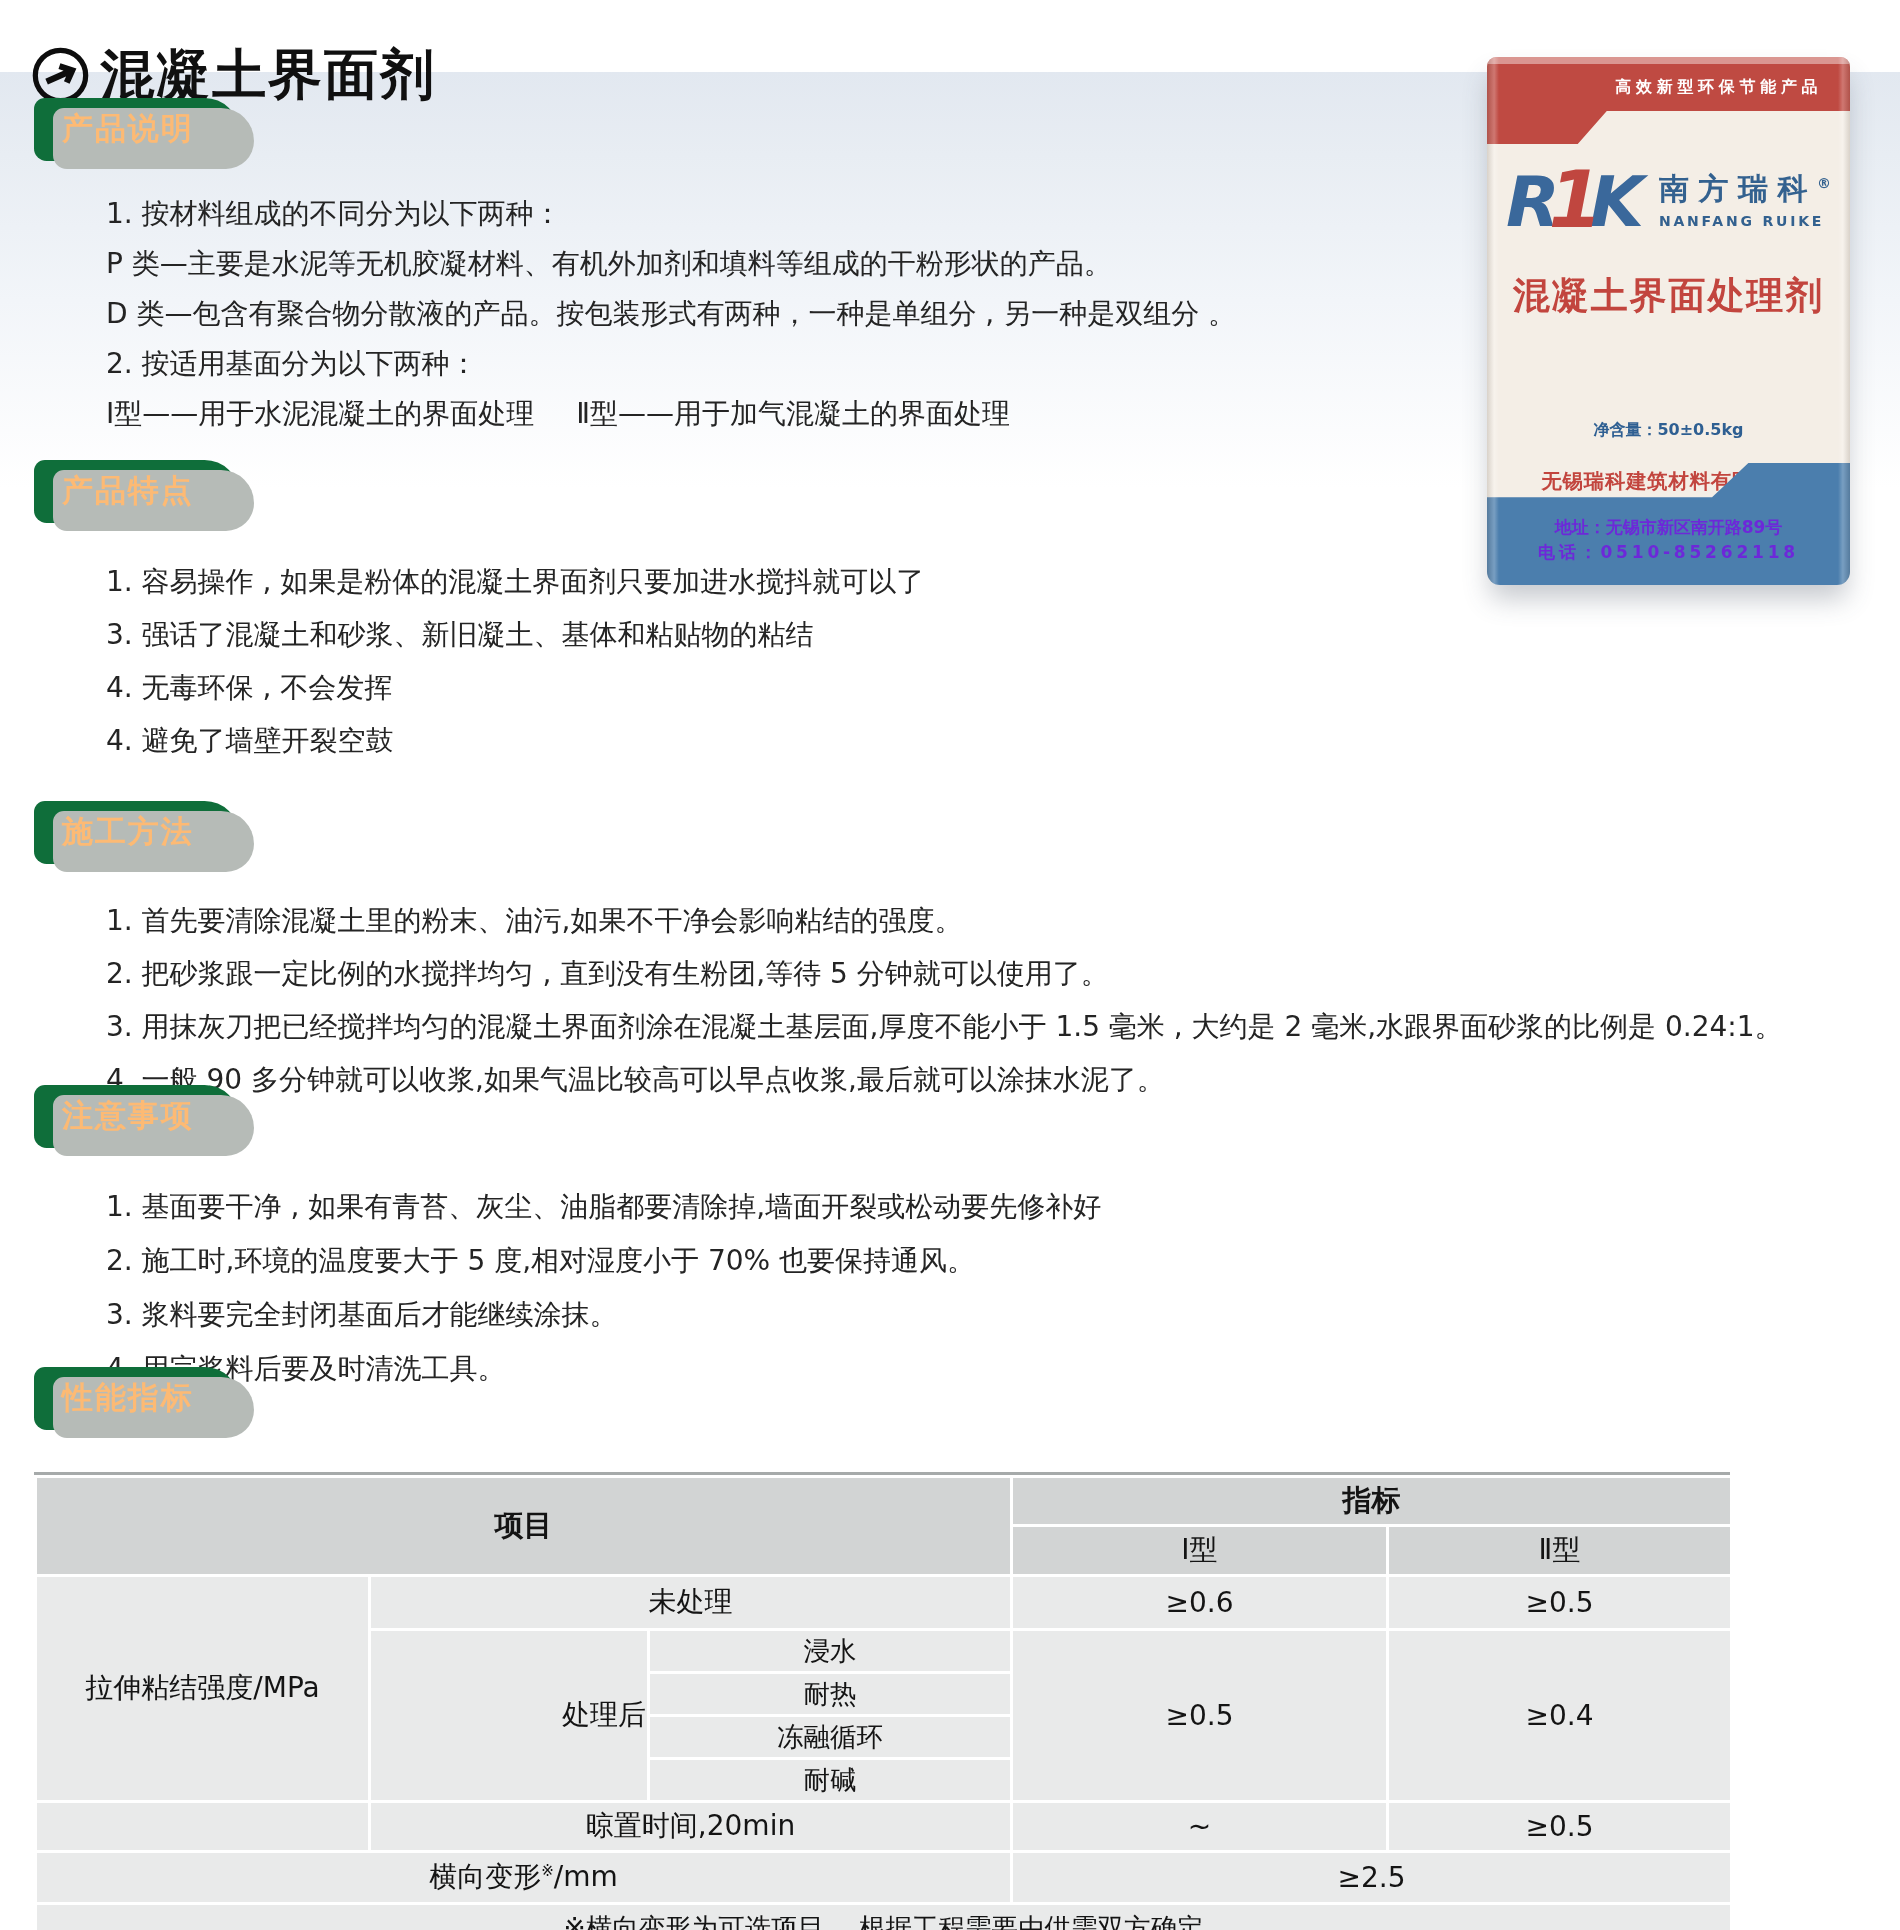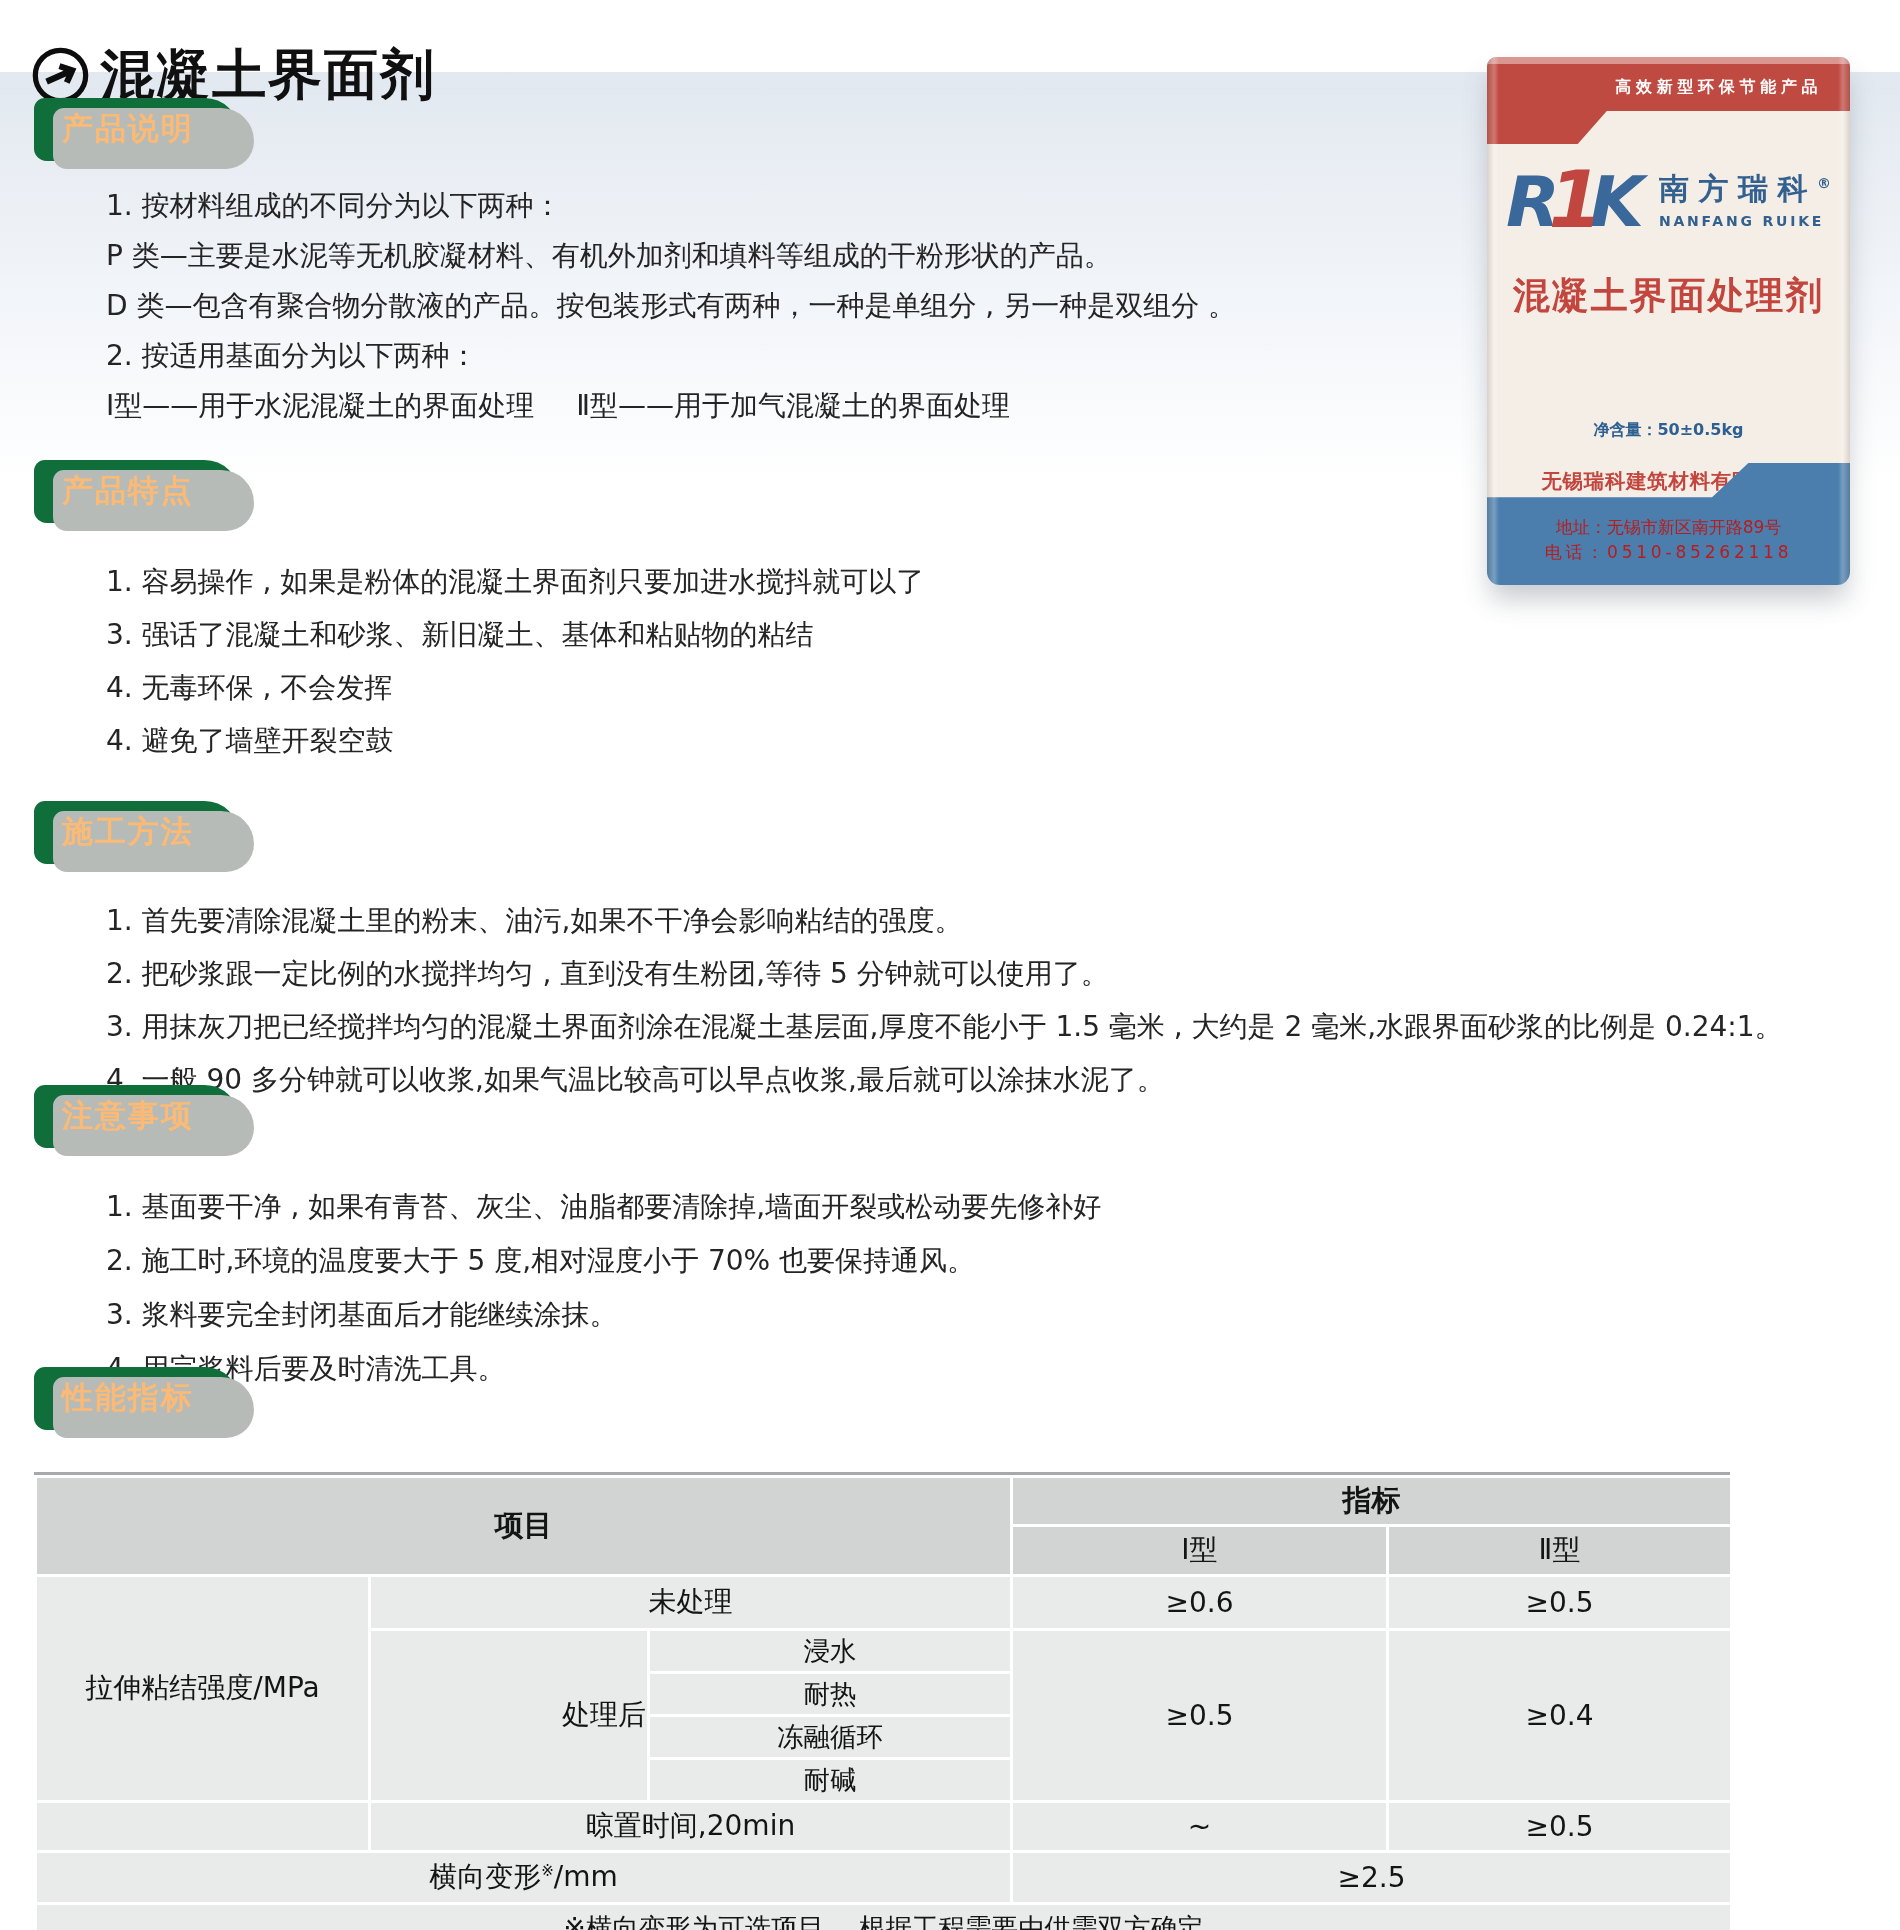--- a/index.html
+++ b/index.html
@@ -19,21 +19,21 @@
   .sec-desc{top:98px;}
   .sec-feat{top:460px;}
   .sec-method{top:801px;}
   .sec-note{top:1085px;}
   .sec-perf{top:1367px;}
   .badge{position:relative;display:inline-block;z-index:0;
     background:#0f6e3a;color:#fdba74;font-size:31px;font-weight:bold;letter-spacing:1.9px;
     padding:9.5px 45px 11.4px 28px;border-radius:11.4px 36px 30px 13.2px;}
   .badge::after{content:"";position:absolute;z-index:-1;top:9.5px;left:19px;right:-15px;bottom:-8.5px;
     background:#b6bbb7;border-radius:13.2px 40px 34px 17px;}
-  .sec-body{margin-top:20px;}
+  .sec-body{margin-top:28px;}
   .line{margin:0;padding-left:72px;font-size:28px;line-height:50px;color:#242424;white-space:nowrap;}
   .sec-feat .line,.sec-method .line{line-height:53px;}
   .sec-note .line{line-height:54px;}
   .type-line{display:flex;gap:42px;}
   .type-line span{white-space:nowrap;}
   
   .perf-wrap{margin-top:42px;width:1696px;border-top:3.8px solid #a6aaaa;border-bottom:6.6px solid #757c72;}
   table.perf{width:100%;border-collapse:collapse;table-layout:fixed;}
   .perf td{border:3.8px solid #ffffff;text-align:center;vertical-align:middle;
     font-size:28px;color:#141414;background:#e9eaea;}
@@ -66,21 +66,21 @@
   .brand-en{font-size:14px;font-weight:bold;color:#33618f;letter-spacing:2.8px;}
   .bag-product{position:absolute;top:214px;left:0;right:0;text-align:center;
     color:#c2453e;font-size:37px;font-weight:900;letter-spacing:1.9px;white-space:nowrap;}
   .bag-net{position:absolute;top:363px;left:0;right:0;text-align:center;
     color:#2e5f92;font-size:16px;font-weight:bold;}
   .bag-company{position:absolute;top:410px;left:0;right:0;text-align:center;
     color:#c2453e;font-size:20.3px;font-weight:900;letter-spacing:0.9px;white-space:nowrap;}
   .bag-blue{position:absolute;bottom:0;left:0;right:0;height:122px;background:#4b7ead;
     clip-path:polygon(0 28%,62% 28%,72% 0,100% 0,100% 100%,0 100%);}
   .bag-addr{position:absolute;top:458px;left:0;right:0;text-align:center;
-    color:#b91c1c;font-size:17px;font-weight:normal;line-height:24.6px;white-space:nowrap;}
+    color:#6d28d9;font-size:17px;font-weight:bold;line-height:24.6px;white-space:nowrap;}
   .bag-phone{letter-spacing:3.8px;}
 </style>
 </head>
 <body>
 
 <div class="page">
   <div class="bg-band"></div>
 
   <header class="title-row">
     <span class="arrow-circle">

